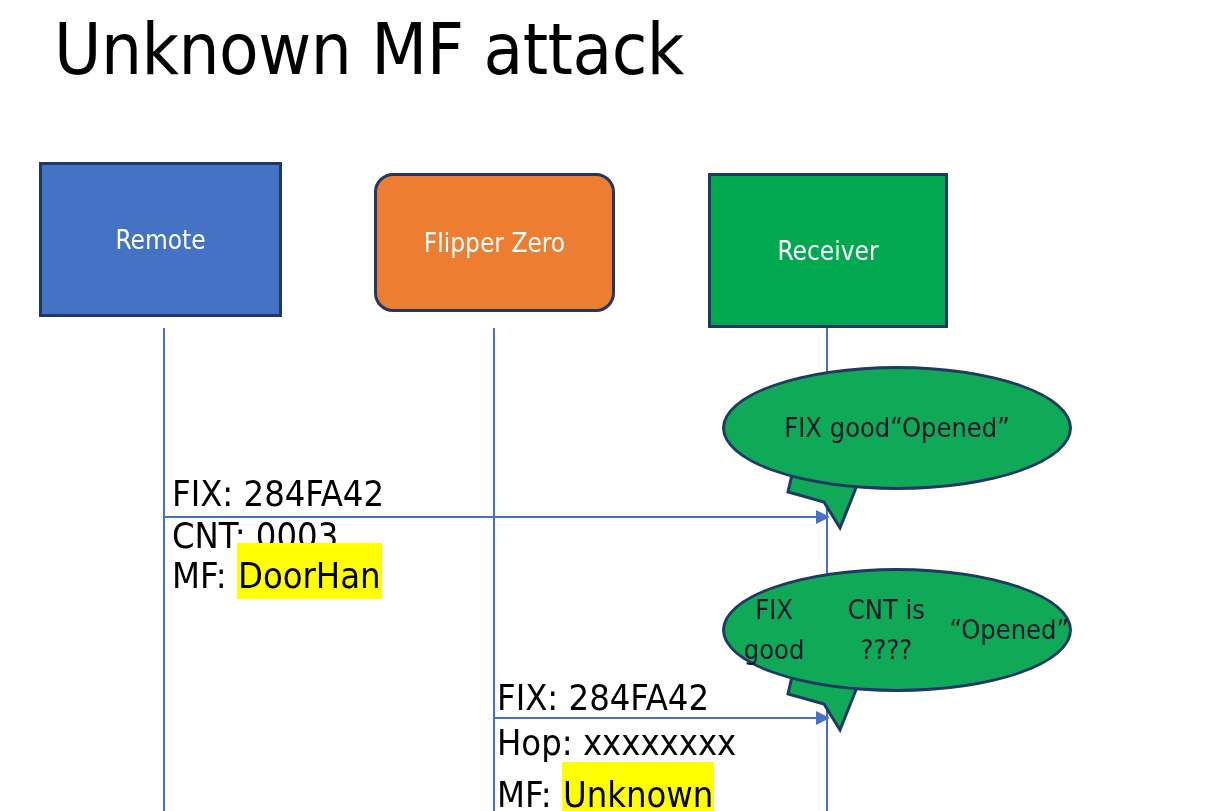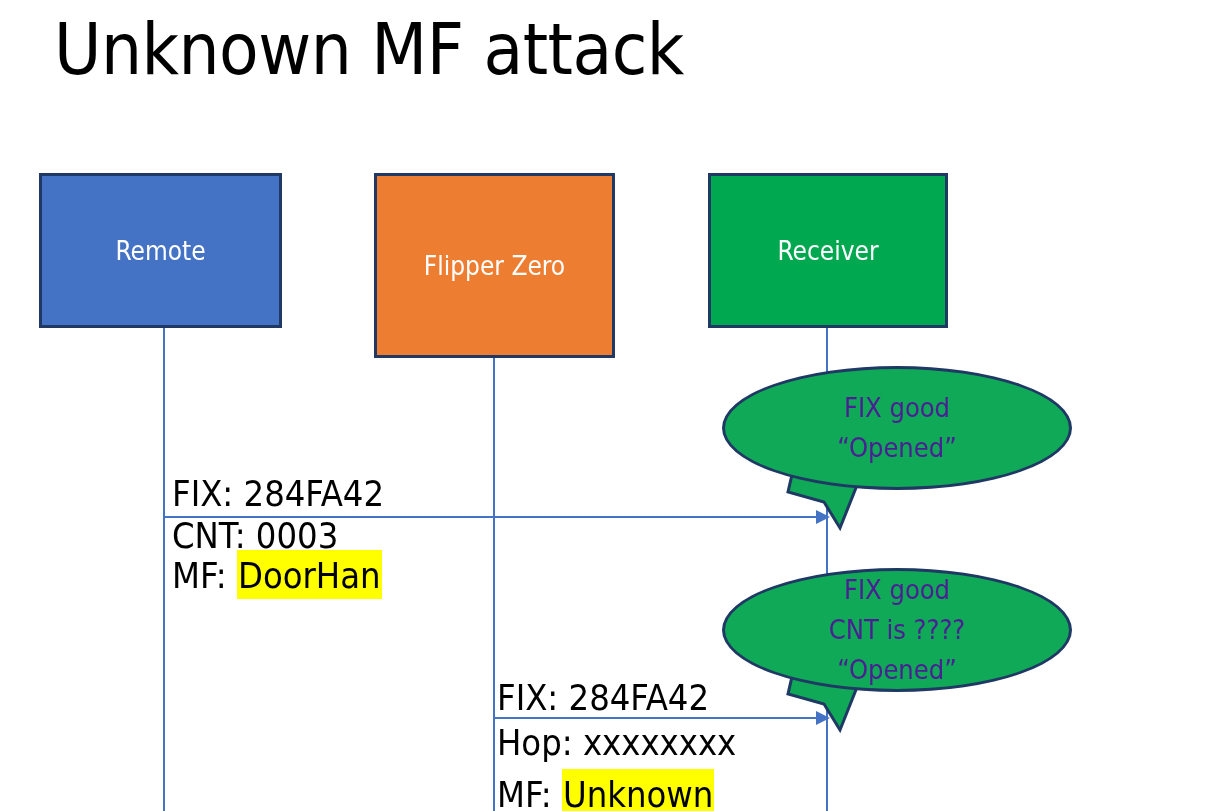--- a/index.html
+++ b/index.html
@@ -36,22 +36,22 @@
     position: absolute;
     border: 3px solid #1F3864;
     display: flex;
     align-items: center;
     justify-content: center;
     color: #FFFFFF;
     font-size: 26px;
     line-height: 30px;
     font-weight: 400;
   }
-  #actor-remote  { left: 39px;  top: 173px; width: 243px; height: 155px; background: #4472C4; }
-  #actor-flipper { left: 374px; top: 173px; width: 241px; height: 185px; background: #ED7D31; }
+  #actor-remote  { left: 39px;  top: 162px; width: 243px; height: 155px; background: #4472C4; }
+  #actor-flipper { left: 374px; top: 173px; width: 241px; height: 139px; background: #ED7D31; border-radius: 19px; }
   #actor-receiver{ left: 708px; top: 173px; width: 240px; height: 155px; background: #00A84F; }
 
   
   .lifeline {
     position: absolute;
     width: 2px;
     background: #4472C4;
   }
   #lifeline-remote   { left: 163px; top: 328px; height: 483px; }
   #lifeline-flipper  { left: 493px; top: 328px; height: 483px; }
@@ -86,42 +86,42 @@
   }
   #msg1-line1 { left: 172px; top: 474px; }
   #msg1-line2 { left: 172px; top: 516px; }
   #msg1-line3 { left: 172px; top: 556px; }
   #msg2-line1 { left: 497px; top: 678px; }
   #msg2-line2 { left: 497px; top: 723px; }
   #msg2-line3 { left: 497px; top: 759px; margin-top: 16px; }
 
   .hl {
     background: #FFFF00;
-    padding: 5px 1px;
+    padding: 12px 1px;
   }
   .squiggle {
     background-image: linear-gradient(45deg, transparent 45%, #E03020 45%, #E03020 55%, transparent 55%),
                       linear-gradient(-45deg, transparent 45%, #E03020 45%, #E03020 55%, transparent 55%);
     background-size: 4px 3px;
     background-repeat: repeat-x;
     background-position: 0 bottom;
     padding-bottom: 3px;
   }
 
   
   .callout {
     position: absolute;
     border-radius: 50%;
     background: #0FA958;
     border: 3px solid #1F3864;
     display: flex;
-    flex-direction: column;
+    flex-direction: row;
     align-items: center;
     justify-content: center;
-    color: #4c1d95;
+    color: #0f172a;
     font-size: 27px;
     line-height: 40px;
     text-align: center;
     z-index: 5;
   }
   #callout-1 { left: 722px; top: 366px; width: 350px; height: 124px; }
   #callout-2 { left: 722px; top: 568px; width: 350px; height: 124px; }
 
   .callout-tail {
     position: absolute;

